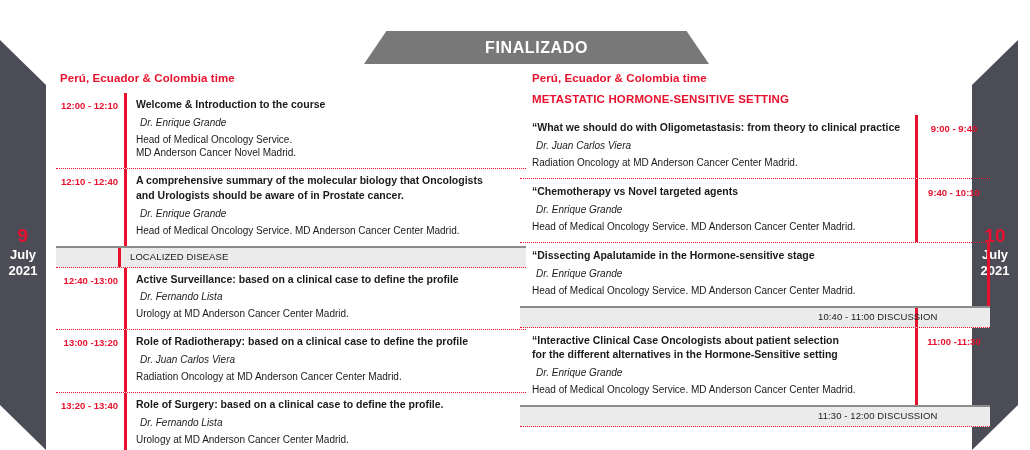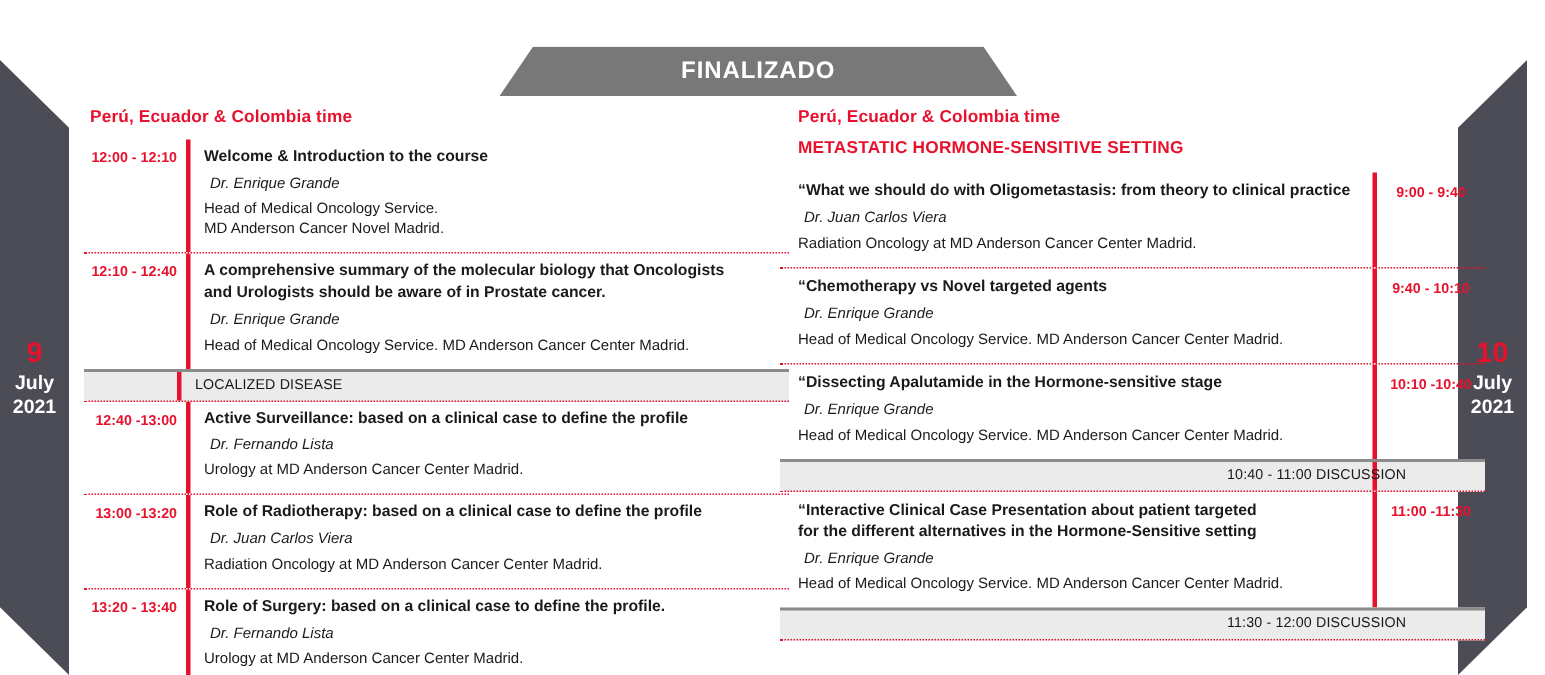--- a/index.html
+++ b/index.html
@@ -52,21 +52,21 @@
     font-weight: bold;
   }
   .day-year {
     font-size: 13px;
     font-weight: bold;
   }
 
   
   .ribbon {
     position: absolute;
-    left: 333px;
+    left: 364px;
     top: 31px;
     width: 345px;
     height: 33px;
     background: #787878;
     clip-path: polygon(6.5% 0%, 93.5% 0%, 100% 100%, 0% 100%);
     display: flex;
     align-items: center;
     justify-content: center;
   }
   .ribbon-label {
@@ -317,31 +317,30 @@
     <div class="time">9:40 - 10:10</div>
   </div>
 
   <div class="rowR">
     <div class="body">
       <p class="s-title">“Dissecting Apalutamide in the Hormone-sensitive stage</p>
       <p class="s-speaker">Dr. Enrique Grande</p>
       <p class="s-affil">Head of Medical Oncology Service. MD Anderson Cancer Center Madrid.</p>
     </div>
     <div class="bar"></div>
-    <div class="time">10:10 -10:40</div>
   </div>
 
   <div class="band">
     <div class="barseg"></div>
     <span class="band-label at-right">10:40  - 11:00  DISCUSSION</span>
   </div>
 
   <div class="rowR first">
     <div class="body">
-      <p class="s-title">“Interactive Clinical Case Presentation about patient targeted</p>
+      <p class="s-title">“Interactive Clinical Case Oncologists about patient selection</p>
       <p class="s-title">for the different alternatives in the Hormone-Sensitive setting</p>
       <p class="s-speaker">Dr. Enrique Grande</p>
       <p class="s-affil">Head of Medical Oncology Service. MD Anderson Cancer Center Madrid.</p>
     </div>
     <div class="bar"></div>
     <div class="time">11:00 -11:30</div>
   </div>
 
   <div class="band">
 

